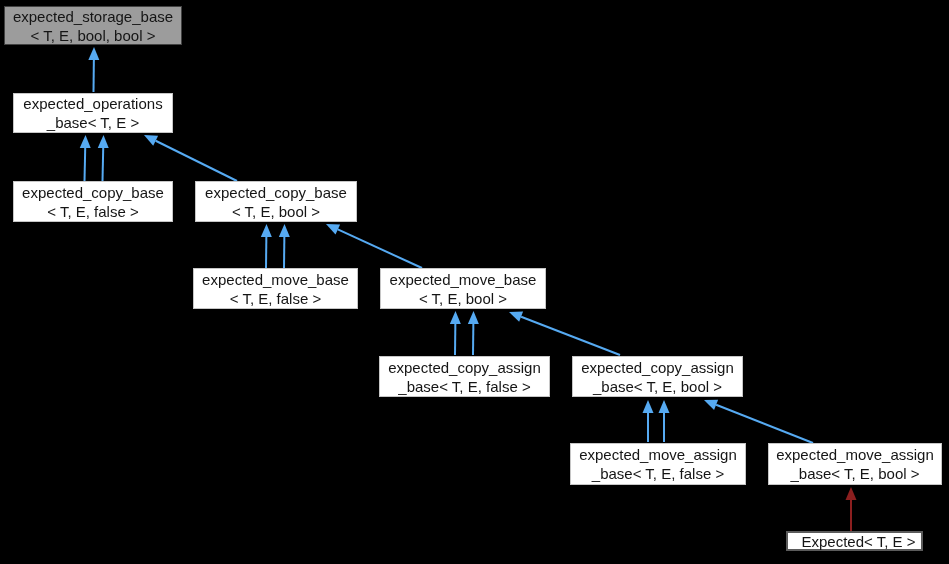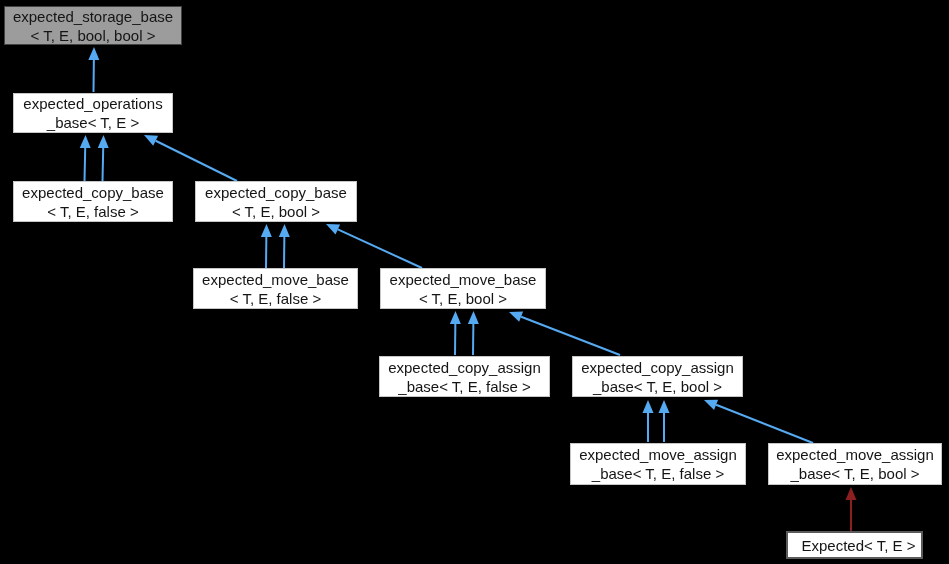--- a/index.html
+++ b/index.html
@@ -148,17 +148,17 @@
   <div class="node" style="left:570px; top:443px; width:176px; height:42px;">
     <span>expected_move_assign</span>
     <span>_base&lt; T, E, false &gt;</span>
   </div>
 
   <div class="node" style="left:768px; top:443px; width:174px; height:42px;">
     <span>expected_move_assign</span>
     <span>_base&lt; T, E, bool &gt;</span>
   </div>
 
-  <div class="node focus" style="left:786px; top:531px; width:137px; height:28px;padding-left:8px;">
+  <div class="node focus" style="left:786px; top:531px; width:137px; height:20px;padding-left:8px;">
     <span>Expected&lt; T, E &gt;</span>
   </div>
 
 </div>
 
 </body></html>

